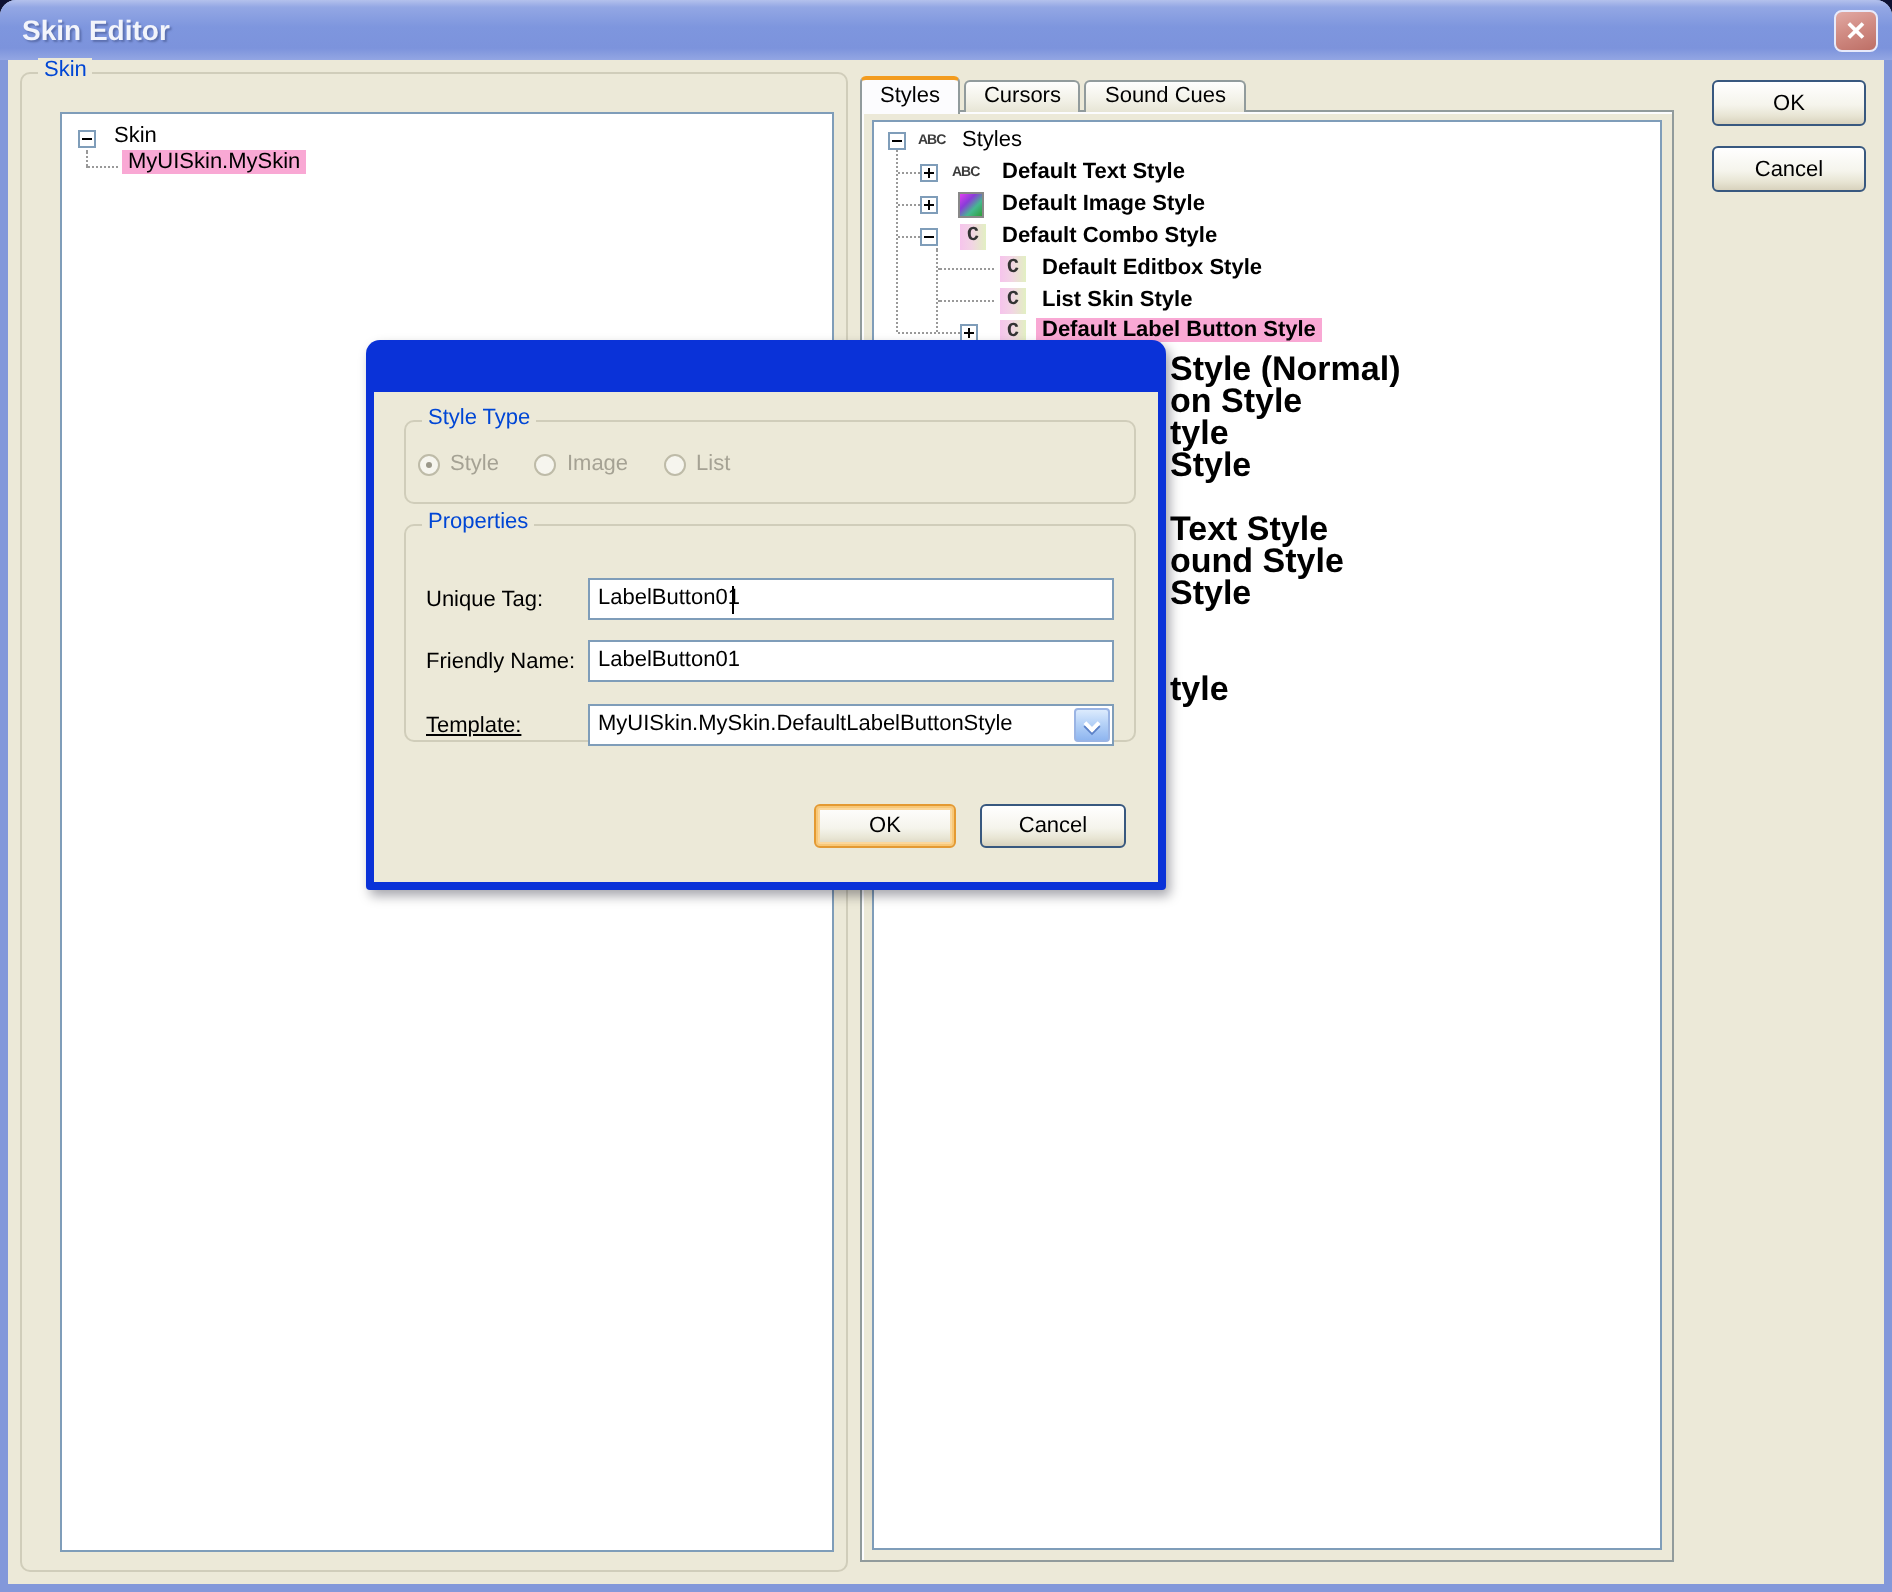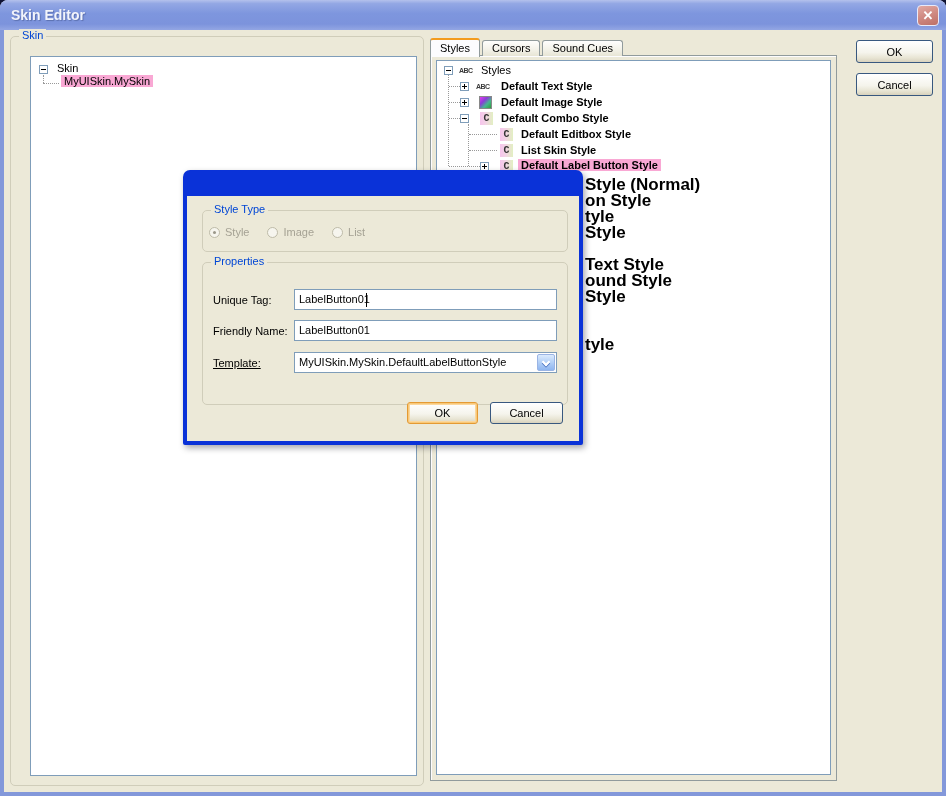--- a/index.html
+++ b/index.html
@@ -157,21 +157,21 @@
         <div style="position:absolute;left:6px;top:15px;display:flex;align-items:center;">
           <span class="radio sel"></span>
           <span class="rlabel">Style</span>
           <span class="radio"></span>
           <span class="rlabel">Image</span>
           <span class="radio"></span>
           <span class="rlabel">List</span>
         </div>
       </div>
 
-      <div class="groupbox" style="left:15px;top:66px;width:366px;height:143px;">
+      <div class="groupbox" style="left:15px;top:66px;width:366px;height:109px;">
         <span class="gb-label">Properties</span>
 
         <span class="fieldlbl" style="left:10px;top:31px;">Unique Tag:</span>
         <div class="textbox" style="left:91px;top:26px;width:263px;">
           <span>LabelButton01</span>
           <span class="caret"></span>
         </div>
 
         <span class="fieldlbl" style="left:10px;top:62px;">Friendly Name:</span>
         <div class="textbox" style="left:91px;top:57px;width:263px;">

